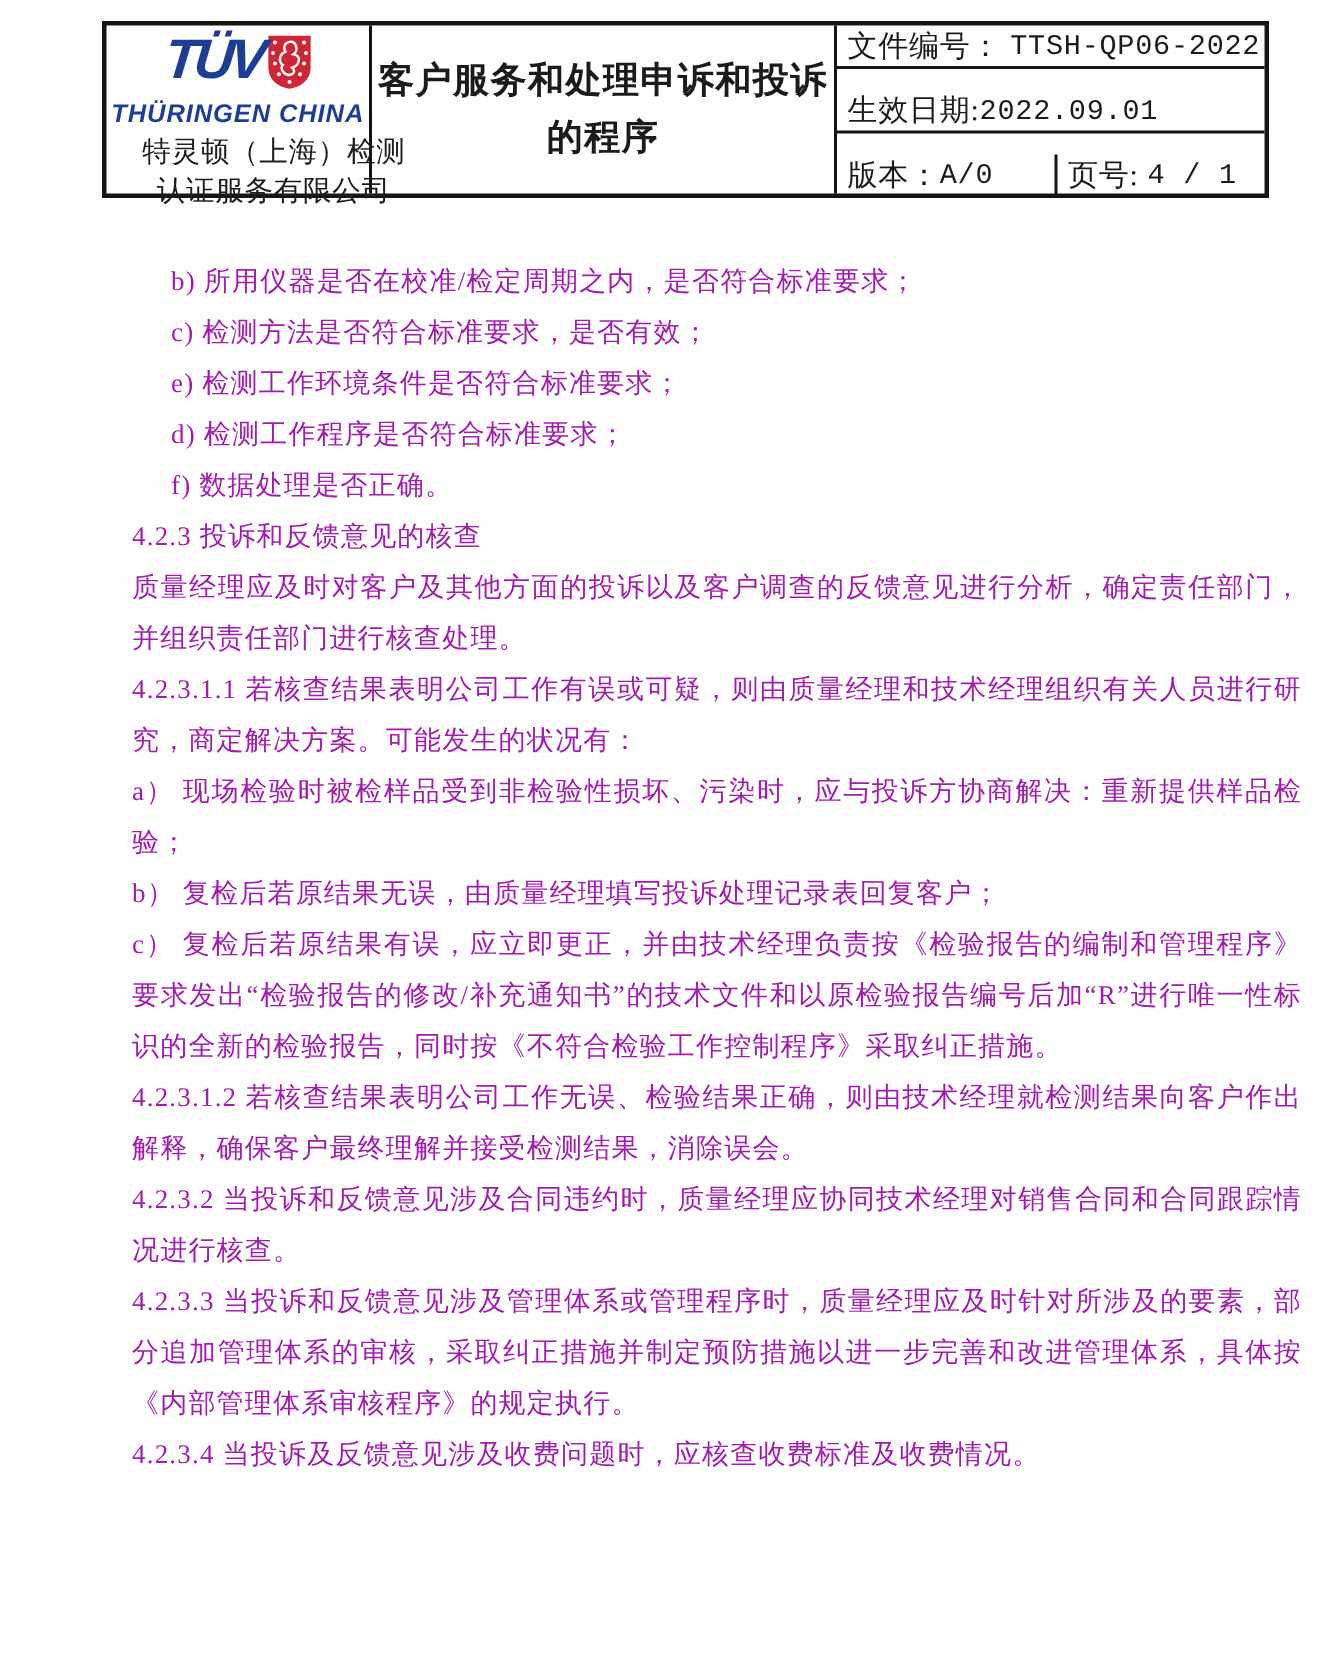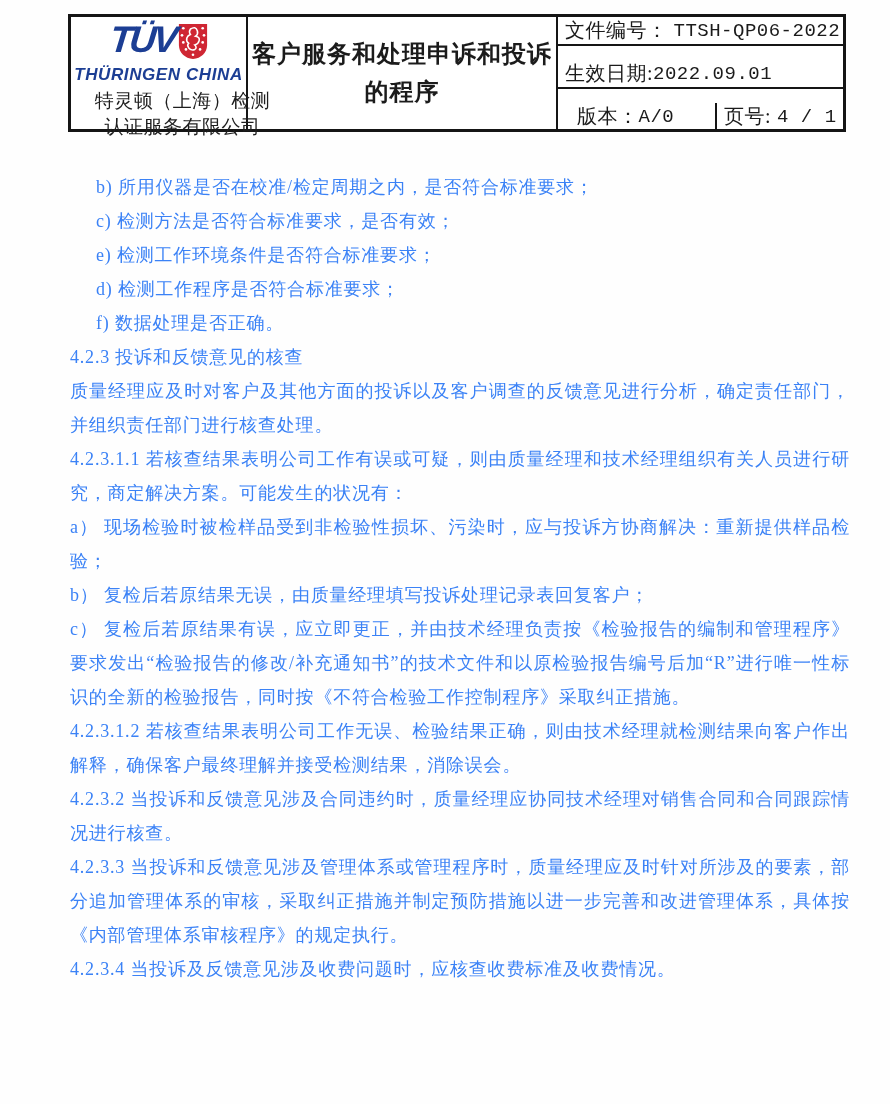--- a/index.html
+++ b/index.html
@@ -63,35 +63,35 @@
   .info-col{flex:1;display:flex;flex-direction:column;gap:14px;}
   .info-row{
     box-sizing:border-box;
     display:flex;align-items:center;
     padding-left:7px;
     font-size:20px;letter-spacing:.5px;
     color:#1b1b1b;white-space:nowrap;
   }
   .info-row-1{height:43px;border-bottom:2px solid #151515;}
   .info-row-2{height:31px;border-bottom:2px solid #151515;}
-  .info-row-3{flex:1;padding-left:0;margin-left:12px;}
+  .info-row-3{flex:1;padding-left:0;}
   .half{
     box-sizing:border-box;height:100%;
     display:flex;align-items:center;padding-left:7px;
   }
   .half-version{width:147px;border-right:2px solid #151515;}
   .half-page{flex:1;}
   .val{font-family:"Liberation Mono","DejaVu Sans Mono",monospace;font-size:19px;}
   .gap{display:inline-block;width:6px;}
   
   .doc-body{
-    position:absolute;left:70px;top:170px;width:780px;
+    position:absolute;left:88px;top:170px;width:780px;
     font-size:18px;line-height:34px;
     text-align:justify;
-    color:#3b82f6;
+    color:#a21caf;
     letter-spacing:.8px;
   }
   .para{margin:0;}
   .para.indented{padding-left:26px;}
 </style>
 </head>
 <body>
 
 <div class="page">
 

